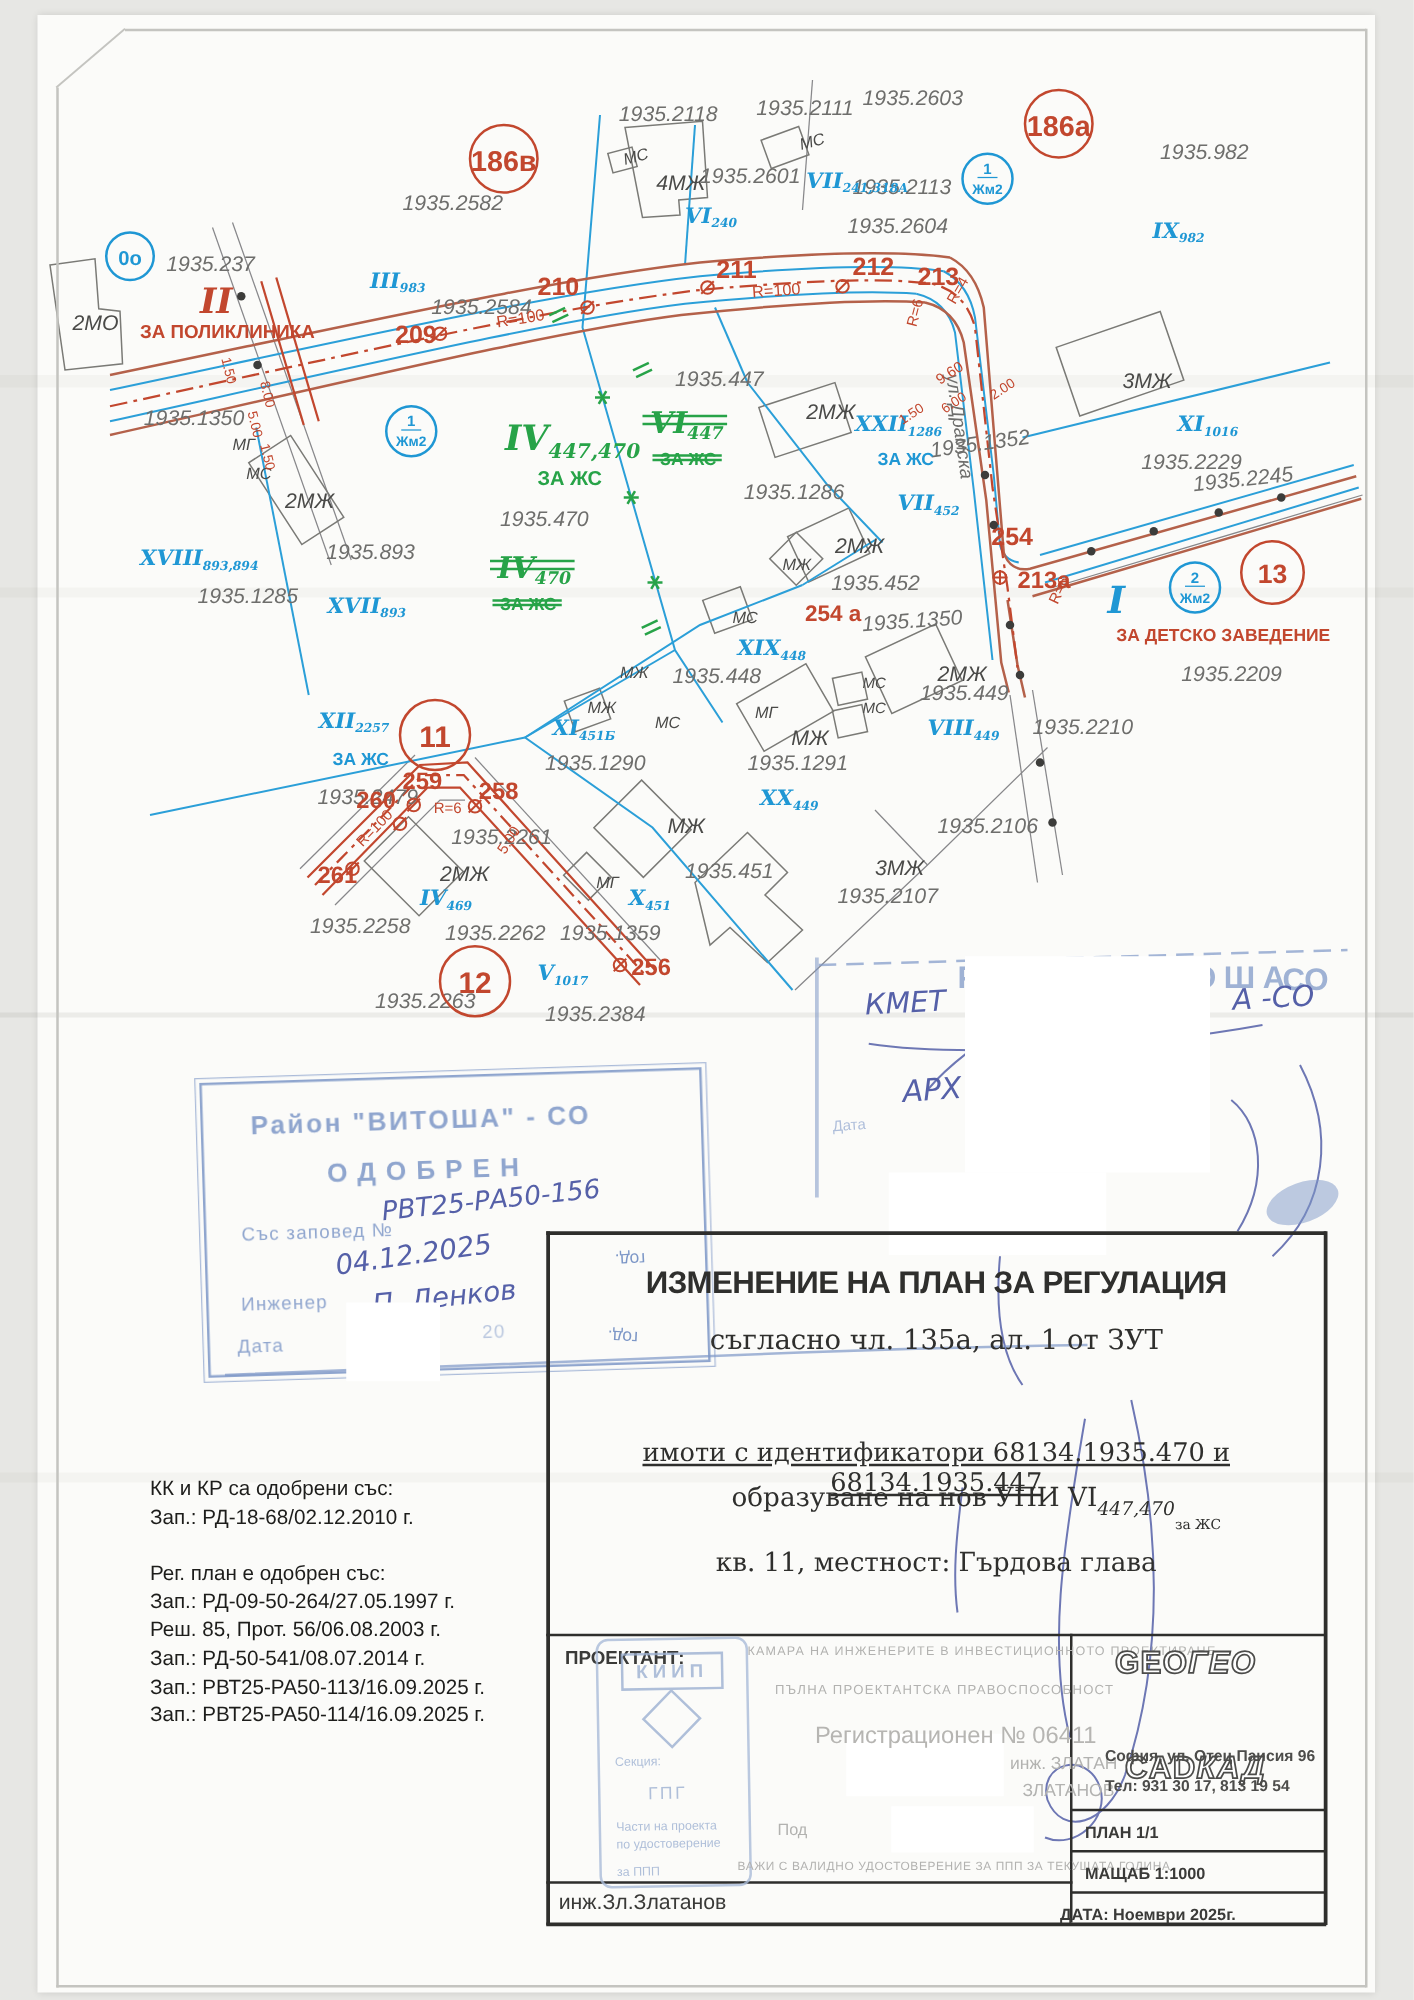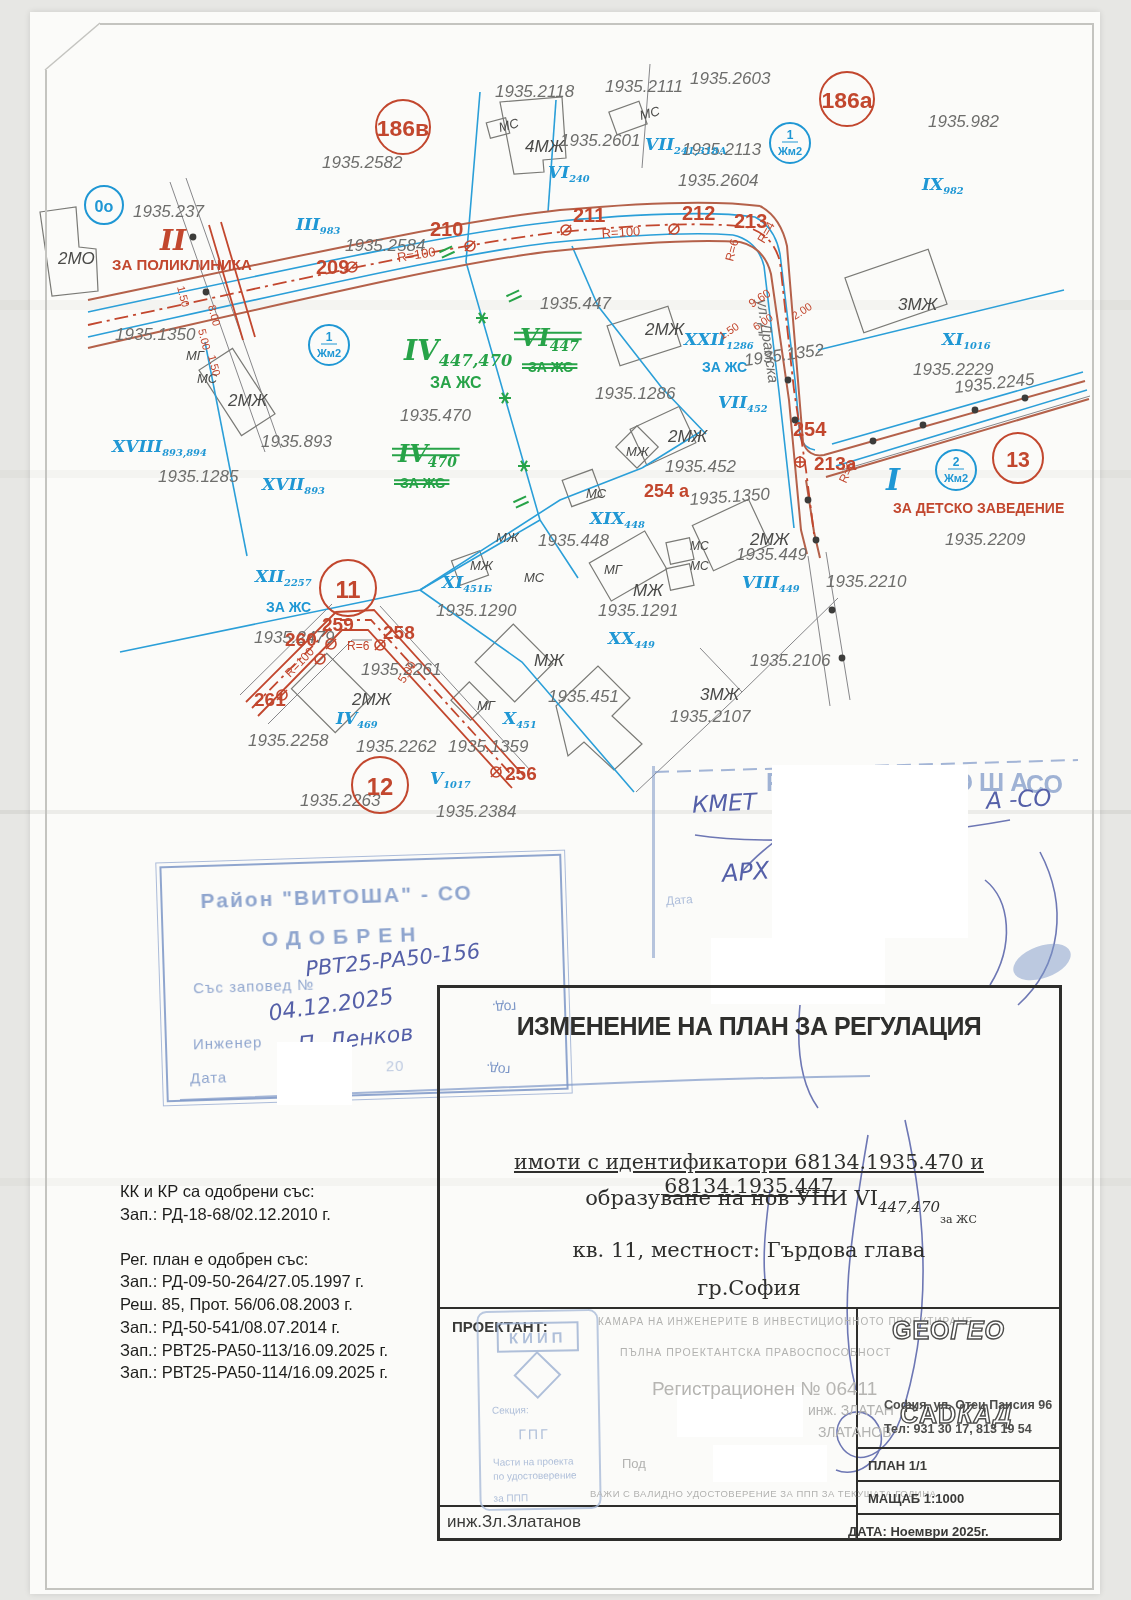--- a/index.html
+++ b/index.html
@@ -383,26 +383,26 @@
   <div class="tbline" style="left:437px;top:985px;width:2.5px;height:555px;"></div>
   <div class="tbline" style="left:1059px;top:985px;width:2.5px;height:555px;"></div>
   <div class="tbline" style="left:437px;top:1307px;width:624px;height:2px;"></div>
   <div class="tbline" style="left:856px;top:1307px;width:2px;height:231px;"></div>
   <div class="tbline" style="left:856px;top:1447px;width:205px;height:2px;"></div>
   <div class="tbline" style="left:856px;top:1480px;width:205px;height:2px;"></div>
   <div class="tbline" style="left:856px;top:1513px;width:205px;height:2px;"></div>
   <div class="tbline" style="left:437px;top:1505px;width:421px;height:1.5px;"></div>
 
   <div class="tb-text" style="top:1012px;font-size:25px;font-weight:bold;letter-spacing:-0.5px;">ИЗМЕНЕНИЕ НА ПЛАН ЗА РЕГУЛАЦИЯ</div>
+  <div class="tb-text serifline" style="top:1060px;font-size:22px;">съгласно чл. 135а, ал. 1 от ЗУТ</div>
   <div class="tb-text serifline" style="top:1150px;font-size:20.5px;text-decoration:underline;">имоти с идентификатори 68134.1935.470 и 68134.1935.447</div>
   <div class="tb-text serifline" style="top:1186px;font-size:21px;padding-left:32px;">
     <span>образуване на нов УПИ </span><span>VI</span><span class="sub1">447,470</span><span class="sub2" style="vertical-align:-18px;">за ЖС</span>
   </div>
   <div class="tb-text serifline" style="top:1238px;font-size:21px;">кв. 11, местност:  Гърдова глава</div>
-  <div class="tb-text serifline" style="top:1276px;font-size:21px;">гр.София</div>
 
   <div class="tb-small" style="left:452px;top:1318px;font-size:15px;font-weight:bold;">ПРОЕКТАНТ:</div>
   <div class="tb-small" style="left:447px;top:1512px;font-size:17px;">инж.Зл.Златанов</div>
 
   <div class="kiip">
     <div class="kbox">КИИП</div>
     <div class="kdiamond"></div>
     <div class="ks" style="left:12px;top:92px;">Секция:</div>
     <div class="ks" style="left:38px;top:114px;font-size:14px;letter-spacing:2px;">ГПГ</div>
     <div class="ks" style="left:12px;top:144px;">Части на проекта</div>

